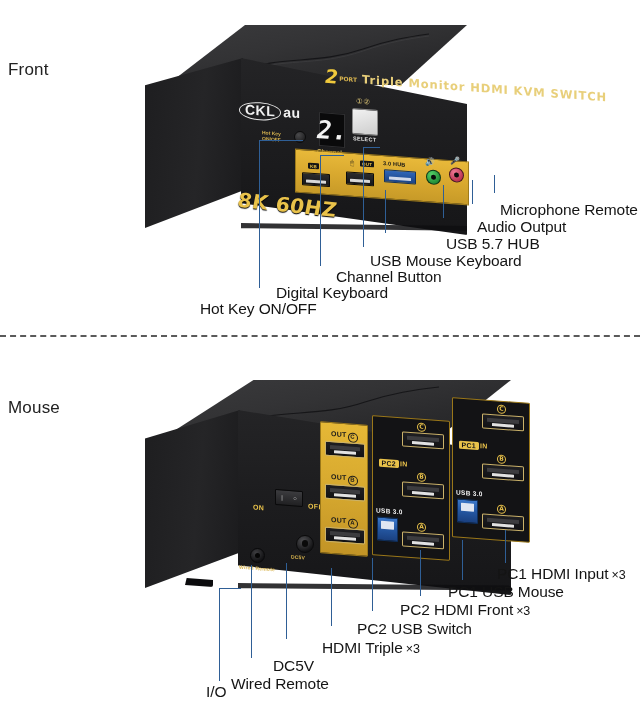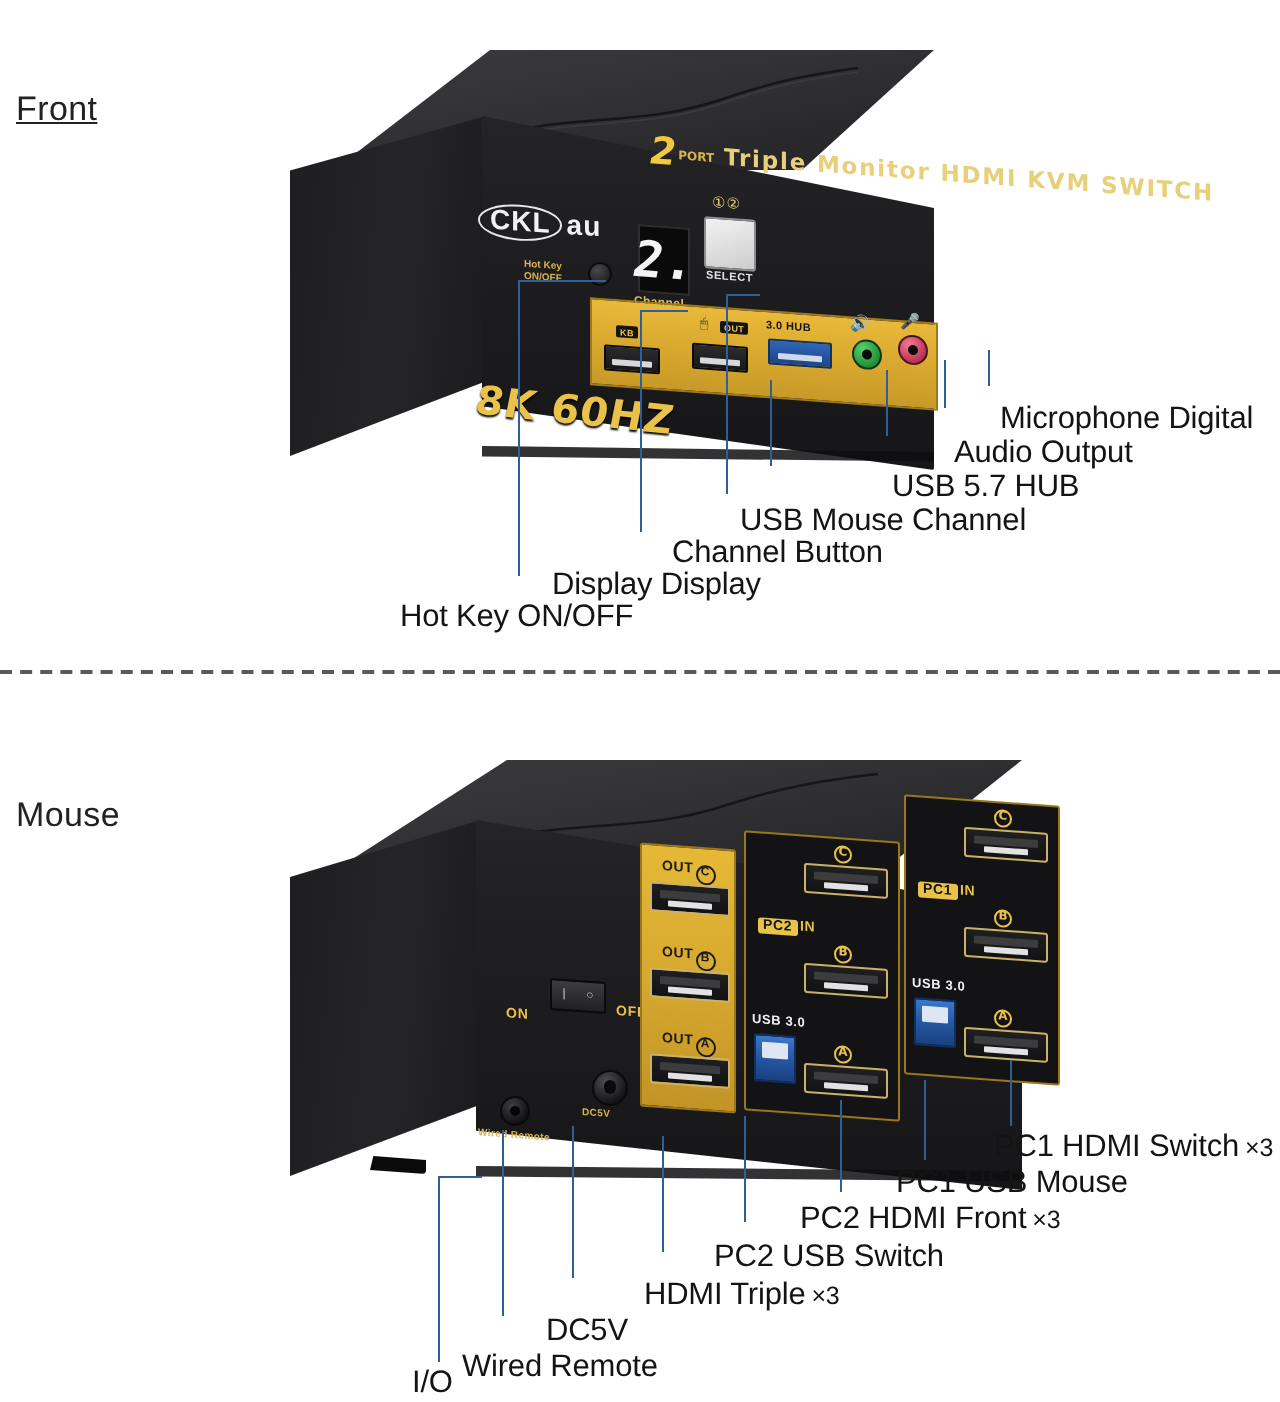--- a/index.html
+++ b/index.html
@@ -429,21 +429,21 @@
   }
   .foot {
     position: absolute;
     background: #0b0b0d;
     border-radius: 0 0 2px 2px;
   }
 </style>
 </head>
 <body>
 
-<div class="view-label" style="left:8px; top:45px;text-decoration:underline;">Front</div>
+<div class="view-label" style="left:8px; top:60px;">Front</div>
 
 <div class="device" style="left:145px; top:25px; width:345px; height:215px;">
 
   <div class="dev-top" style="left:22px; top:0px; width:300px; height:60px;
               clip-path: polygon(26% 0%, 100% 0%, 78% 100%, 0% 100%);">
     <div class="dev-top-wave">
       <svg width="300" height="60" viewBox="0 0 300 60" preserveAspectRatio="none">
         <path d="M72,46 C115,30 150,40 196,24 C222,15 240,12 262,9" fill="none" stroke="#0e0e10" stroke-width="1.2" opacity=".75"></path>
         <path d="M72,48 C115,32 150,42 196,26 C222,17 240,14 262,11" fill="none" stroke="#4a4a4d" stroke-width=".8" opacity=".5"></path>
       </svg>
@@ -512,26 +512,26 @@
 <div class="lead-h" style="left:320px; top:155px; width:24px;"></div>
 
 <div class="lead" style="left:363px; top:147px; height:100px;"></div>
 <div class="lead-h" style="left:363px; top:147px; width:17px;"></div>
 
 <div class="lead" style="left:385px; top:190px; height:43px;"></div>
 <div class="lead" style="left:443px; top:185px; height:33px;"></div>
 <div class="lead" style="left:472px; top:180px; height:24px;"></div>
 <div class="lead" style="left:494px; top:175px; height:18px;"></div>
 
-<div class="callout" style="left:500px; top:201px;">Microphone Digital</div>
+<div class="callout" style="left:500px; top:201px;">Microphone Remote</div>
 <div class="callout" style="left:477px; top:218px;">Audio Output</div>
 <div class="callout" style="left:446px; top:235px;">USB 5.7 HUB</div>
-<div class="callout" style="left:370px; top:252px;">USB Mouse Channel</div>
+<div class="callout" style="left:370px; top:252px;">USB Mouse Keyboard</div>
 <div class="callout" style="left:336px; top:268px;">Channel Button</div>
-<div class="callout" style="left:276px; top:284px;">Display Display</div>
+<div class="callout" style="left:276px; top:284px;">Digital Keyboard</div>
 <div class="callout" style="left:200px; top:300px;">Hot Key ON/OFF</div>
 
 <div class="divider" style="top:335px;"></div>
 
 <div class="view-label" style="left:8px; top:398px;">Mouse</div>
 
 <div class="device" style="left:145px; top:380px; width:400px; height:225px;">
 
   <div class="dev-top" style="left:18px; top:0px; width:348px; height:58px;
               clip-path: polygon(26% 0%, 100% 0%, 79% 100%, 0% 100%);">
@@ -626,21 +626,21 @@
 
 <div class="lead" style="left:251px; top:565px; height:93px;"></div>
 <div class="lead" style="left:286px; top:563px; height:76px;"></div>
 <div class="lead" style="left:331px; top:568px; height:58px;"></div>
 <div class="lead" style="left:372px; top:558px; height:53px;"></div>
 <div class="lead" style="left:420px; top:550px; height:46px;"></div>
 <div class="lead" style="left:462px; top:540px; height:40px;"></div>
 <div class="lead" style="left:505px; top:530px; height:33px;"></div>
 
 <div class="callout" style="left:497px; top:565px;">
-  <span>PC1 HDMI Switch</span><span class="sub" style="margin-left:3px;">×3</span>
+  <span>PC1 HDMI Input</span><span class="sub" style="margin-left:3px;">×3</span>
 </div>
 
 <div class="callout" style="left:448px; top:583px;">
   <span>PC1 USB Mouse</span>
 </div>
 
 <div class="callout" style="left:400px; top:601px;">
   <span>PC2 HDMI Front</span><span class="sub" style="margin-left:3px;">×3</span>
 </div>
 

